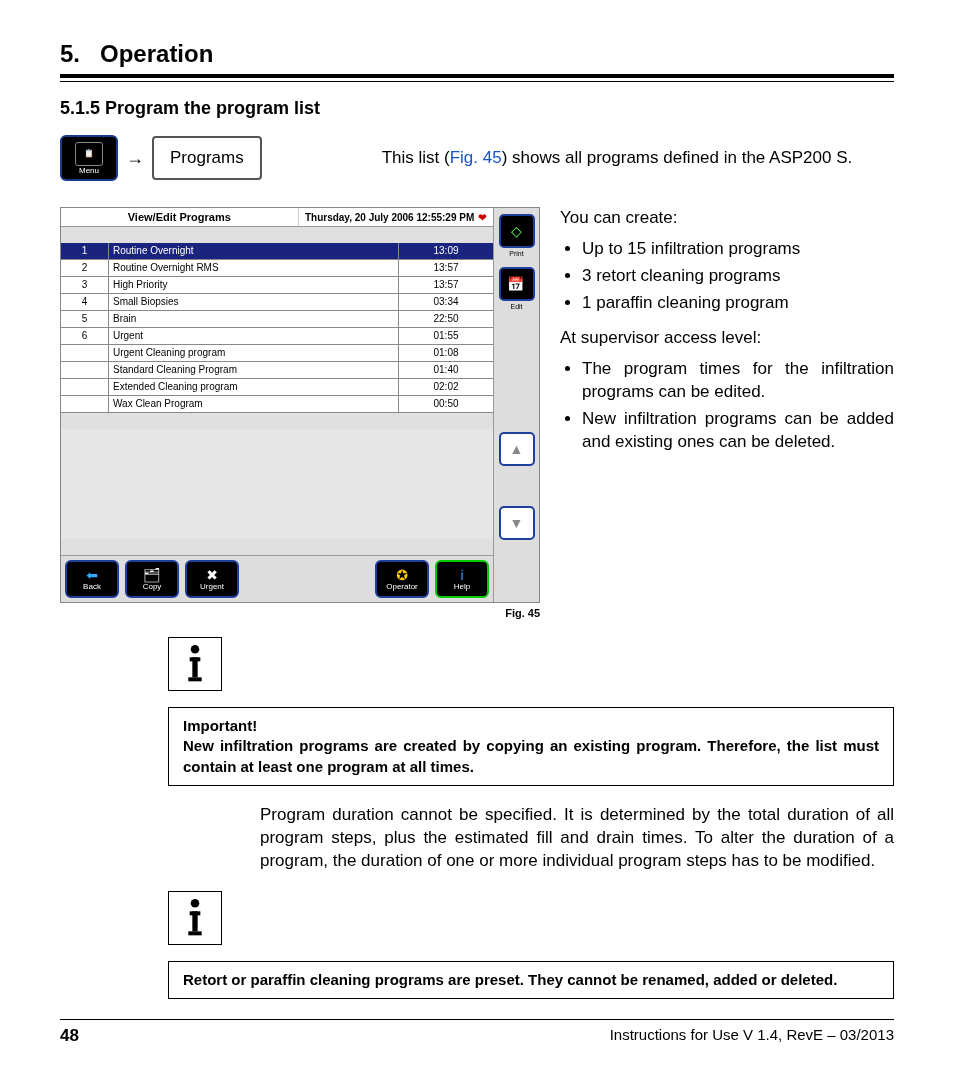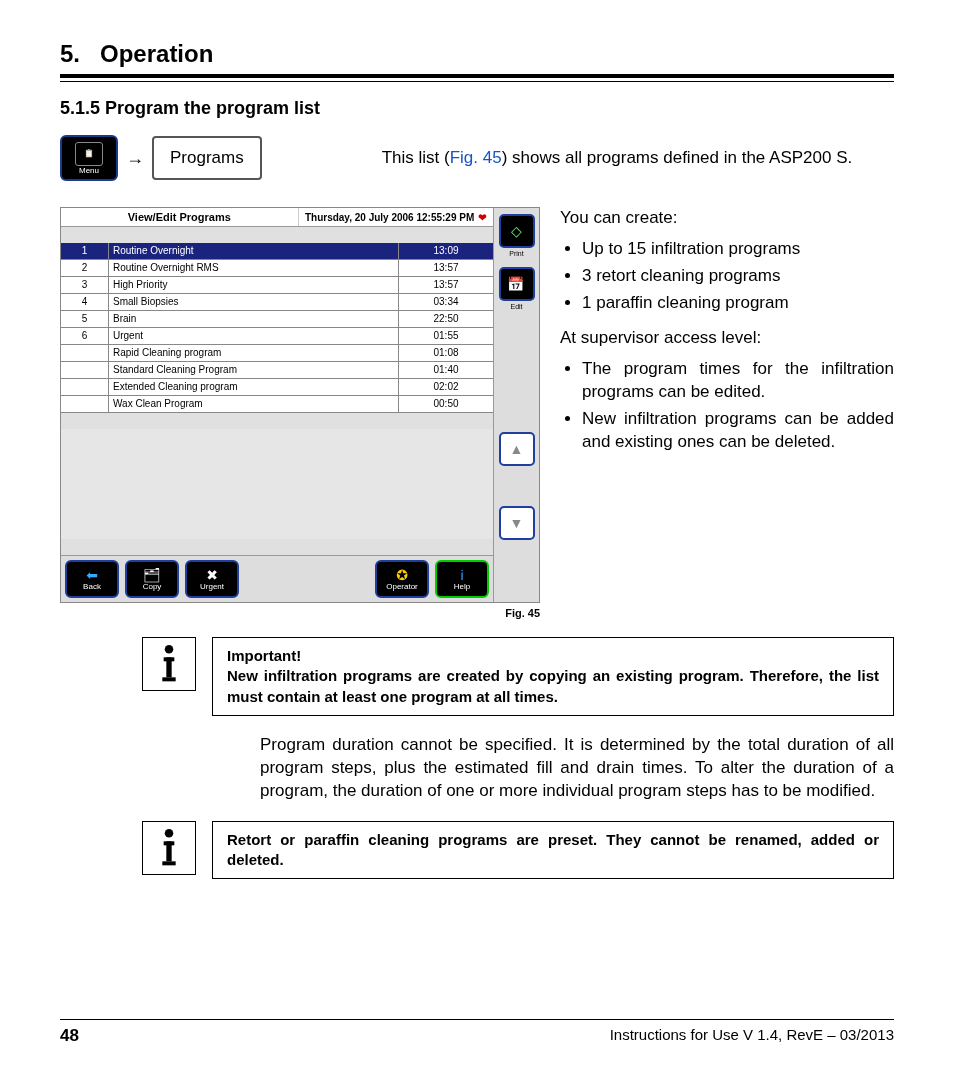--- a/index.html
+++ b/index.html
@@ -225,21 +225,22 @@
     font-size:17px;
     line-height:1.35;
   }
   .right-col p { margin-bottom:8px; }
   .right-col ul { list-style: disc; padding-left: 22px; margin-bottom:12px; }
   .right-col li { margin-bottom:4px; text-align:justify; }
   
   .info-row {
     display:flex;
     gap:16px;
-    margin: 18px 0 18px 82px;
+    margin: 18px 0 18px 108px;
+    flex-direction: column;
   }
   .info-icon-box {
     border:1px solid #000;
     width:54px; height:54px;
     display:flex; align-items:center; justify-content:center;
     font-family: Georgia, serif;
     flex-shrink:0;
   }
   .info-icon-box svg { width:28px; height:40px; }
   .info-text-box {
@@ -336,21 +337,21 @@
                   <div class="r-name">Brain</div>
                   <div class="r-dur">22:50</div>
                 </div>
                 <div class="ss-row">
                   <div class="r-num">6</div>
                   <div class="r-name">Urgent</div>
                   <div class="r-dur">01:55</div>
                 </div>
                 <div class="ss-row">
                   <div class="r-num"></div>
-                  <div class="r-name">Rapid Cleaning program</div>
+                  <div class="r-name">Urgent Cleaning program</div>
                   <div class="r-dur">01:08</div>
                 </div>
                 <div class="ss-row">
                   <div class="r-num"></div>
                   <div class="r-name">Standard Cleaning Program</div>
                   <div class="r-dur">01:40</div>
                 </div>
                 <div class="ss-row">
                   <div class="r-num"></div>
                   <div class="r-name">Extended Cleaning program</div>

